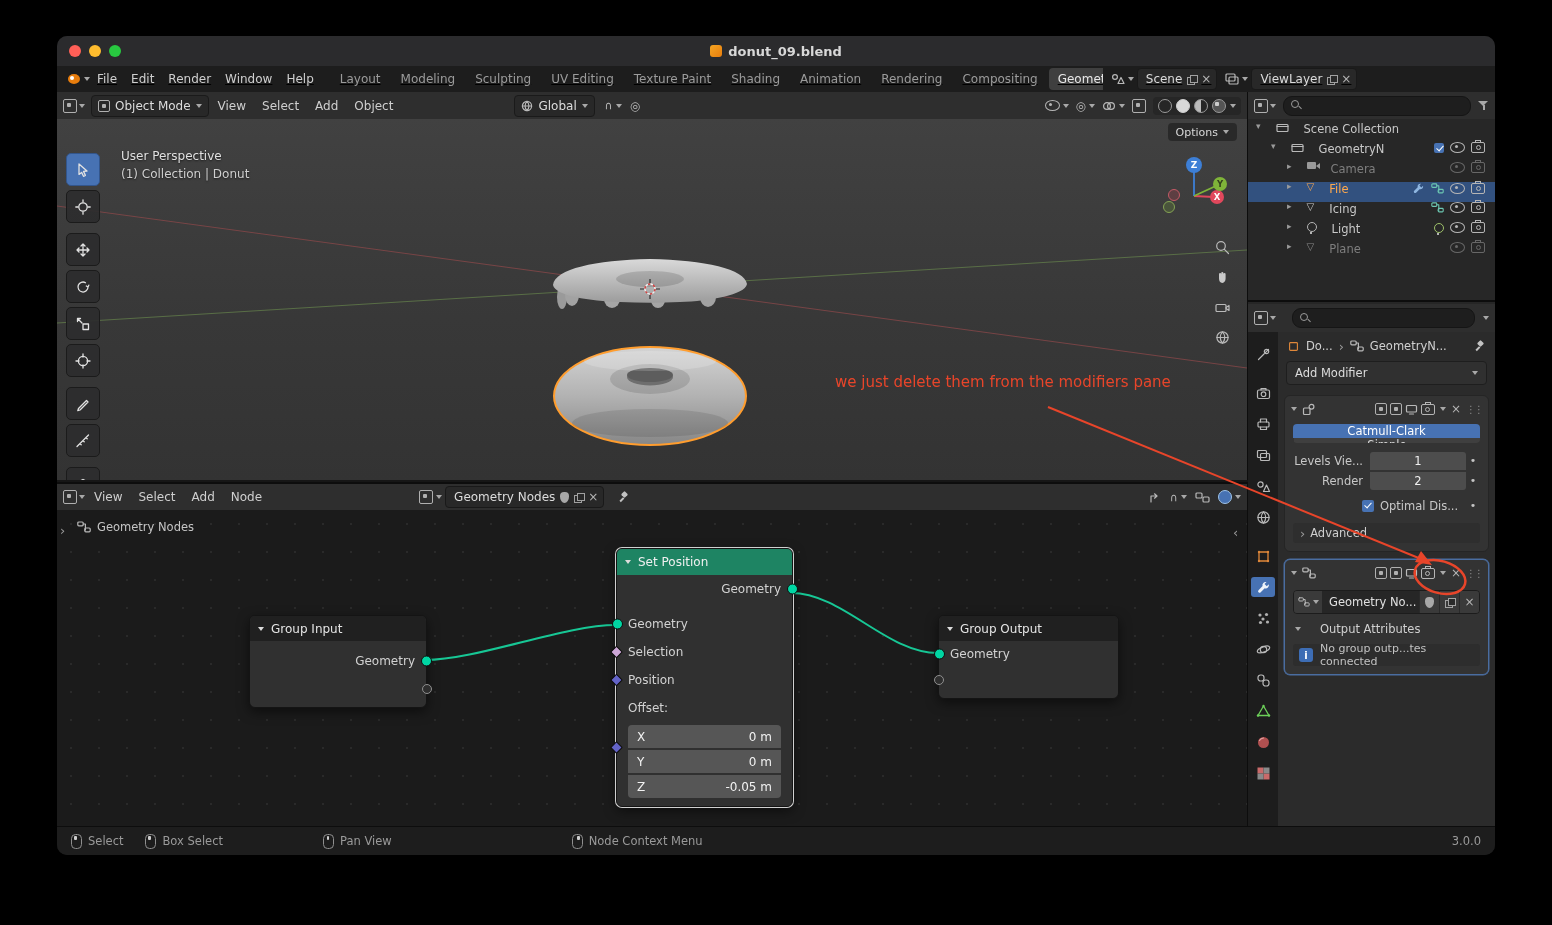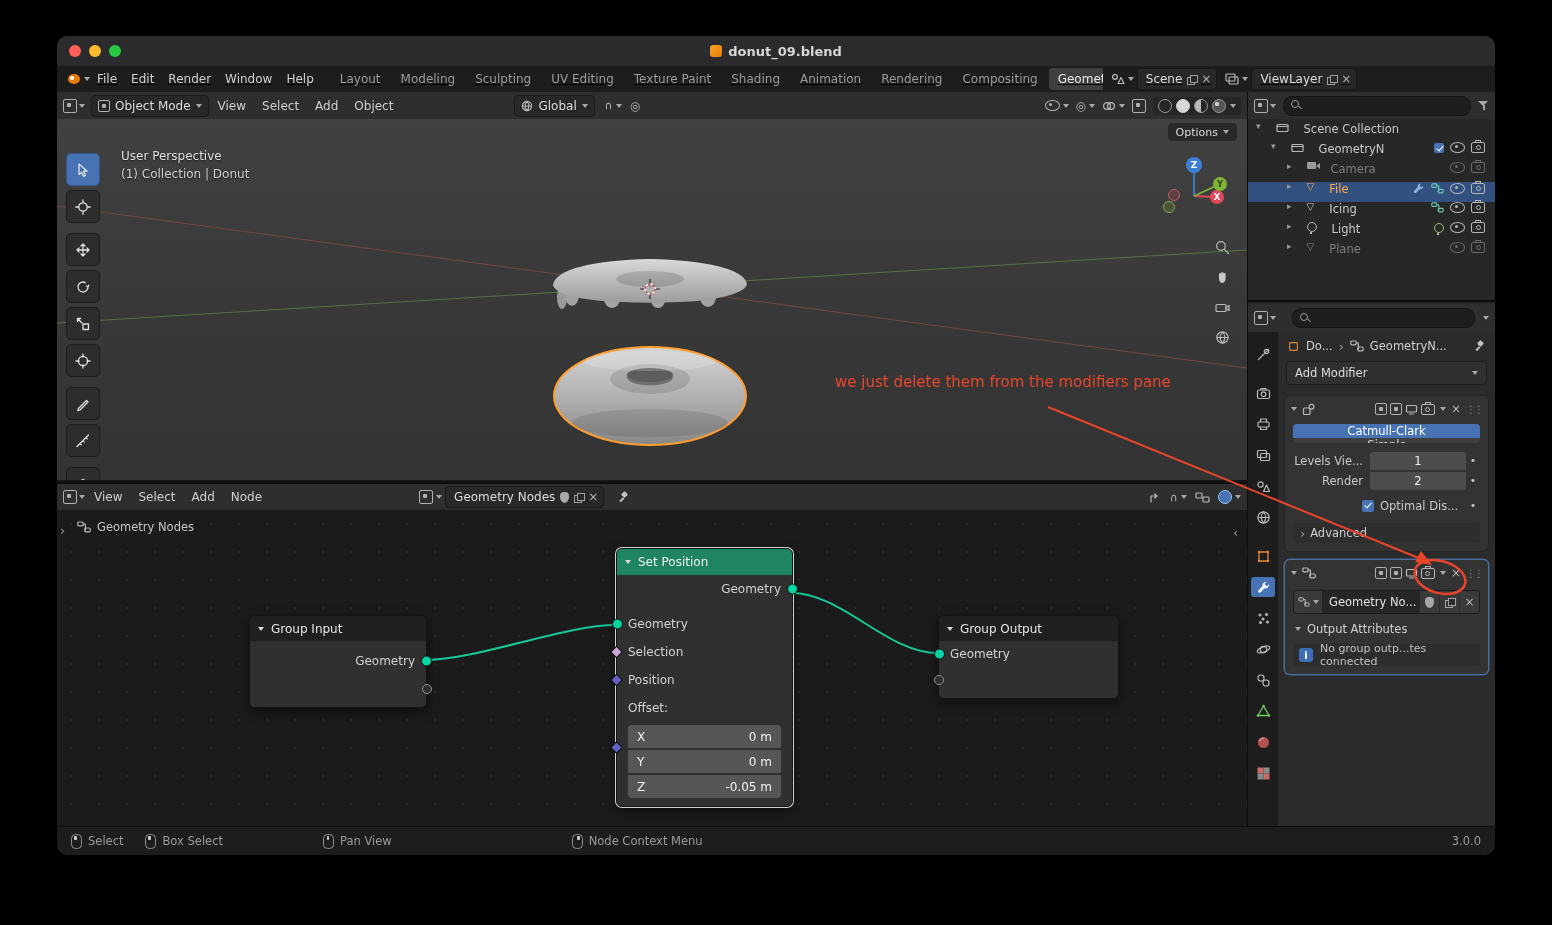--- a/index.html
+++ b/index.html
@@ -151,21 +151,21 @@
   .pfield{flex:1;height:18px;background:#4d4d4d;border-radius:2px;display:flex;align-items:center;justify-content:center;color:#f0f0f0;}
   .pdot{width:14px;text-align:center;flex:none}
   .prow.chk{margin-top:6px}
   .prow.chk .plabel{flex-basis:62px}
   .chklbl{color:#c8c8c8;margin-left:6px}
   .subp{height:20px;background:#2e2e2e;border-radius:3px;margin:8px 8px 2px;display:flex;align-items:center;gap:5px;padding:0 7px;color:#cfcfcf;font-size:11.5px;}
   .ngrow{display:flex;height:22px;margin:4px 8px 6px;border-radius:4px;overflow:hidden;border:1px solid #1c1c1c;}
   .ngbtn{width:28px;background:#3a3a3a;display:flex;align-items:center;justify-content:center;gap:3px;flex:none}
   .ngname{flex:1;background:#262626;display:flex;align-items:center;padding:0 7px;font-size:11.5px;color:#e0e0e0;white-space:nowrap;overflow:hidden;}
   .ngic{width:19px;background:#3a3a3a;display:flex;align-items:center;justify-content:center;flex:none;border-left:1px solid #2a2a2a}
-  .oattr{display:flex;align-items:center;gap:6px;margin:4px 10px;font-size:11.5px;color:#d0d0d0;height:18px;}
+  .oattr{display:flex;align-items:center;gap:19px;margin:4px 10px;font-size:11.5px;color:#d0d0d0;height:18px;}
   .inforow{display:flex;align-items:center;gap:7px;margin:6px 8px 2px;height:22px;background:#2d2d2d;border-radius:3px;padding:0 6px;font-size:11px;color:#c2c2c2;}
   .iinfo{width:14px;height:14px;background:#3d6db5;border-radius:3px;color:#fff;font-size:10px;display:flex;align-items:center;justify-content:center;flex:none;font-weight:bold;}
   .iinfo::before{content:"i"}
 
   
   .statusbar{position:absolute;left:0;right:0;bottom:0;height:28px;background:#1d1d1d;border-top:1px solid #0d0d0d;display:flex;align-items:center;color:#9a9a9a;font-size:11.5px;padding:0 14px;}
   .sbitem{display:flex;align-items:center;gap:6px;}
   .ms{width:9px;height:13px;border:1px solid #8f8f8f;border-radius:4.5px;position:relative;flex:none}
   .ms::before{content:"";position:absolute;top:1.5px;width:3px;height:4px;background:#cfcfcf;border-radius:1px;}
   .ms.l::before{left:1.5px}.ms.m::before{left:3px;width:2px}.ms.r::before{right:1.5px}

